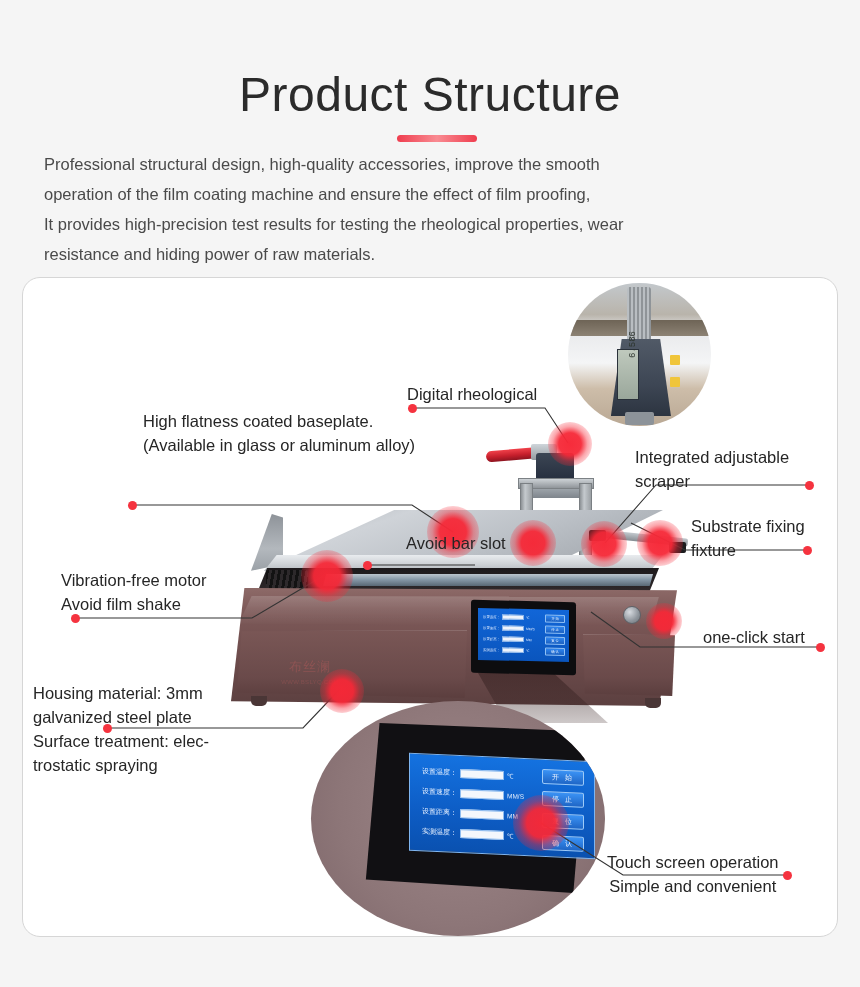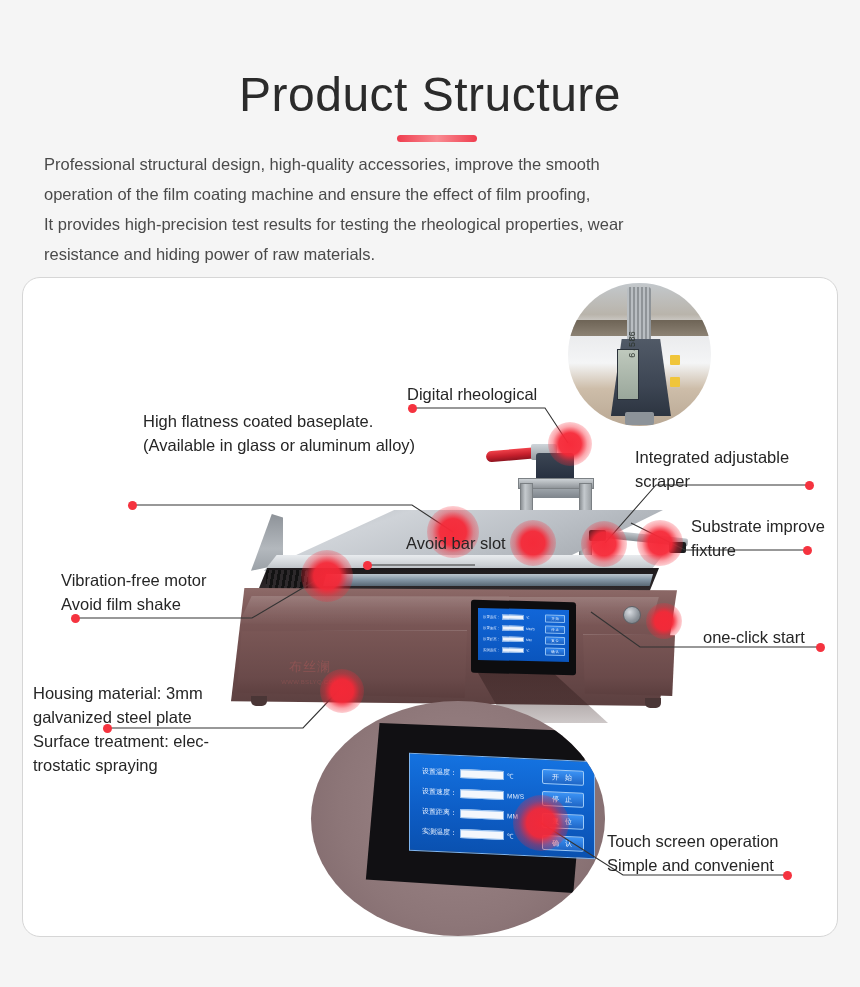--- a/index.html
+++ b/index.html
@@ -596,36 +596,36 @@
 (Available in glass or aluminum alloy)</div>
       <div class="dot" style="left:105px; top:223px;"></div>
 
       <div class="callout" style="left:612px; top:167px;">Integrated adjustable
 scraper</div>
       <div class="dot" style="left:782px; top:203px;"></div>
 
       <div class="callout" style="left:383px; top:253px;">Avoid bar slot</div>
       <div class="dot" style="left:340px; top:283px;"></div>
 
-      <div class="callout" style="left:668px; top:236px;">Substrate improve
+      <div class="callout" style="left:668px; top:236px;">Substrate fixing
 fixture</div>
       <div class="dot" style="left:780px; top:268px;"></div>
 
       <div class="callout" style="left:38px; top:290px;">Vibration-free motor
 Avoid film shake</div>
       <div class="dot" style="left:48px; top:336px;"></div>
 
       <div class="callout" style="left:680px; top:347px;">one-click start</div>
       <div class="dot" style="left:793px; top:365px;"></div>
 
       <div class="callout" style="left:10px; top:403px;">Housing material: 3mm
 galvanized steel plate
 Surface treatment: elec-
 trostatic spraying</div>
       <div class="dot" style="left:80px; top:446px;"></div>
 
-      <div class="callout" style="left:584px; top:551px;">Touch screen operation
+      <div class="callout" style="left:584px; top:572px;text-align:center;">Touch screen operation
 Simple and convenient</div>
       <div class="dot" style="left:760px; top:593px;"></div>
 
     </div>
   </div>
 </div>
 
 </body></html>

